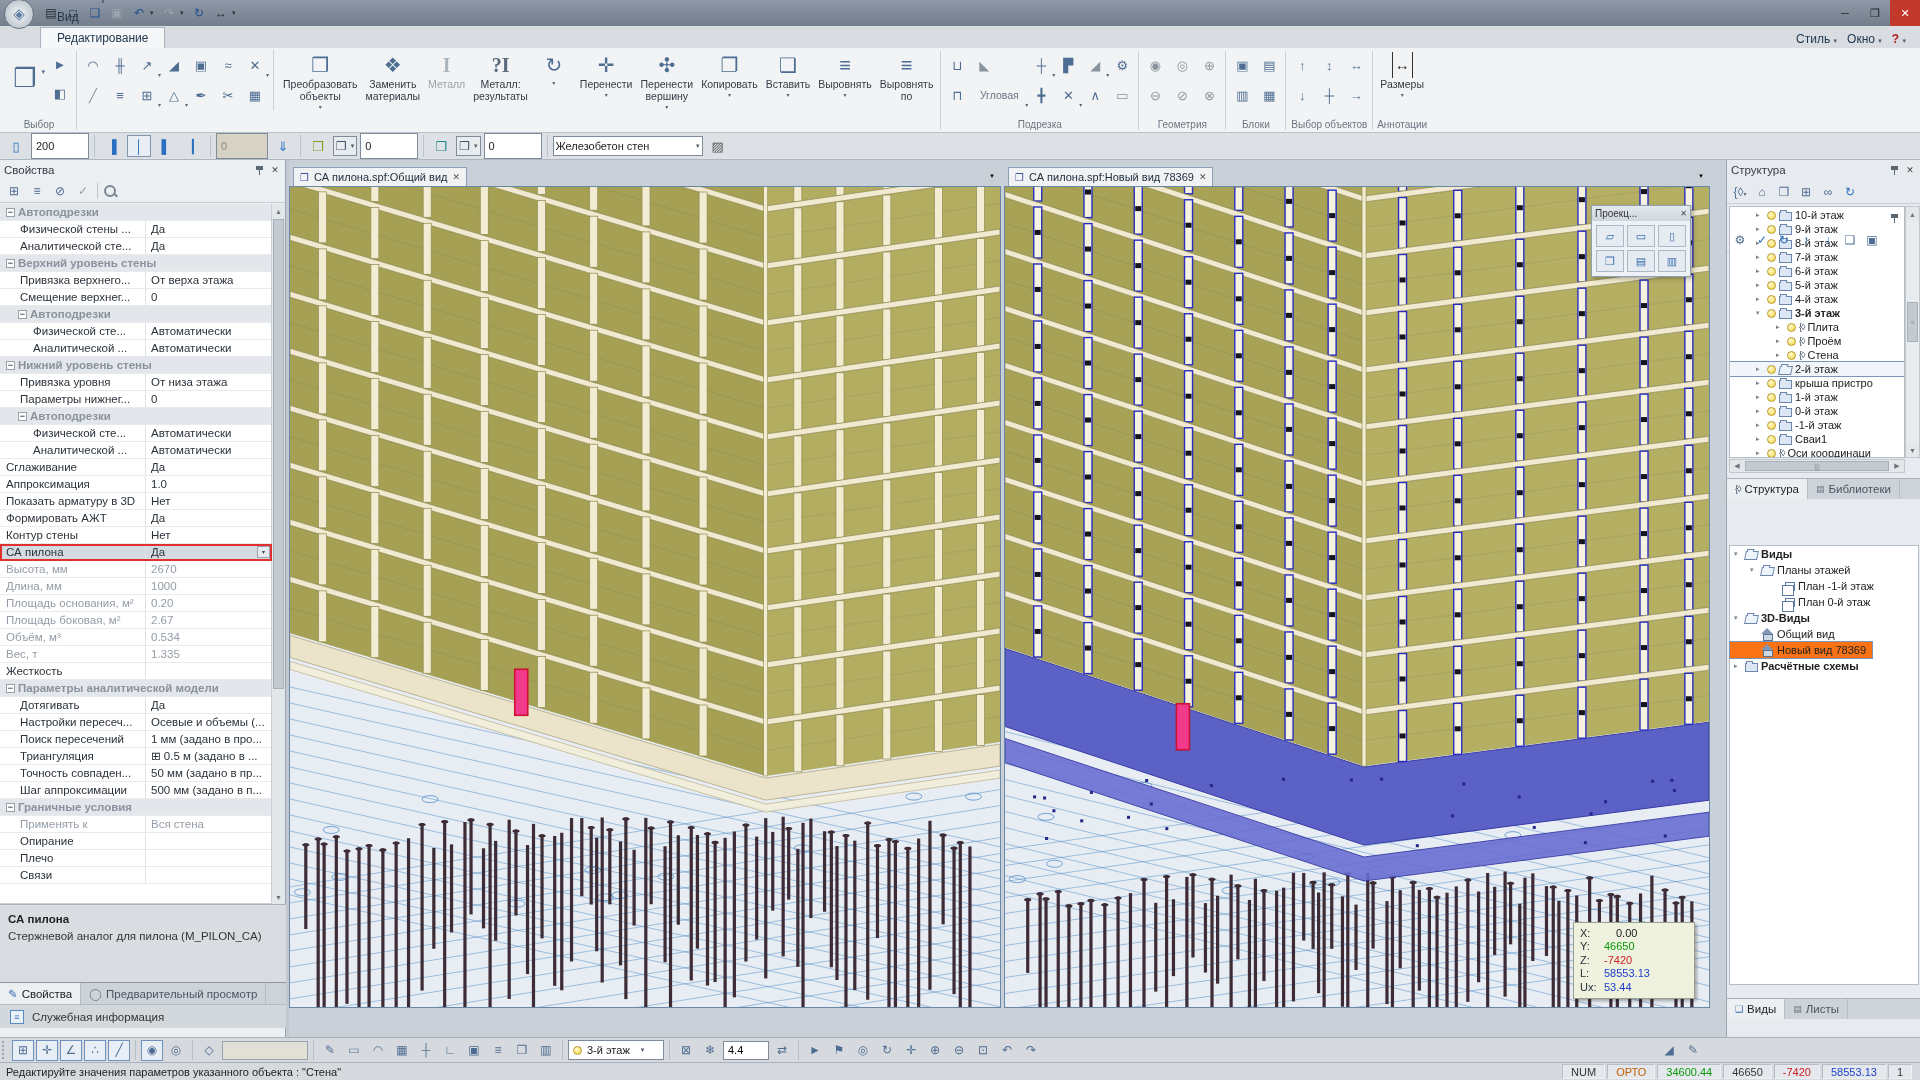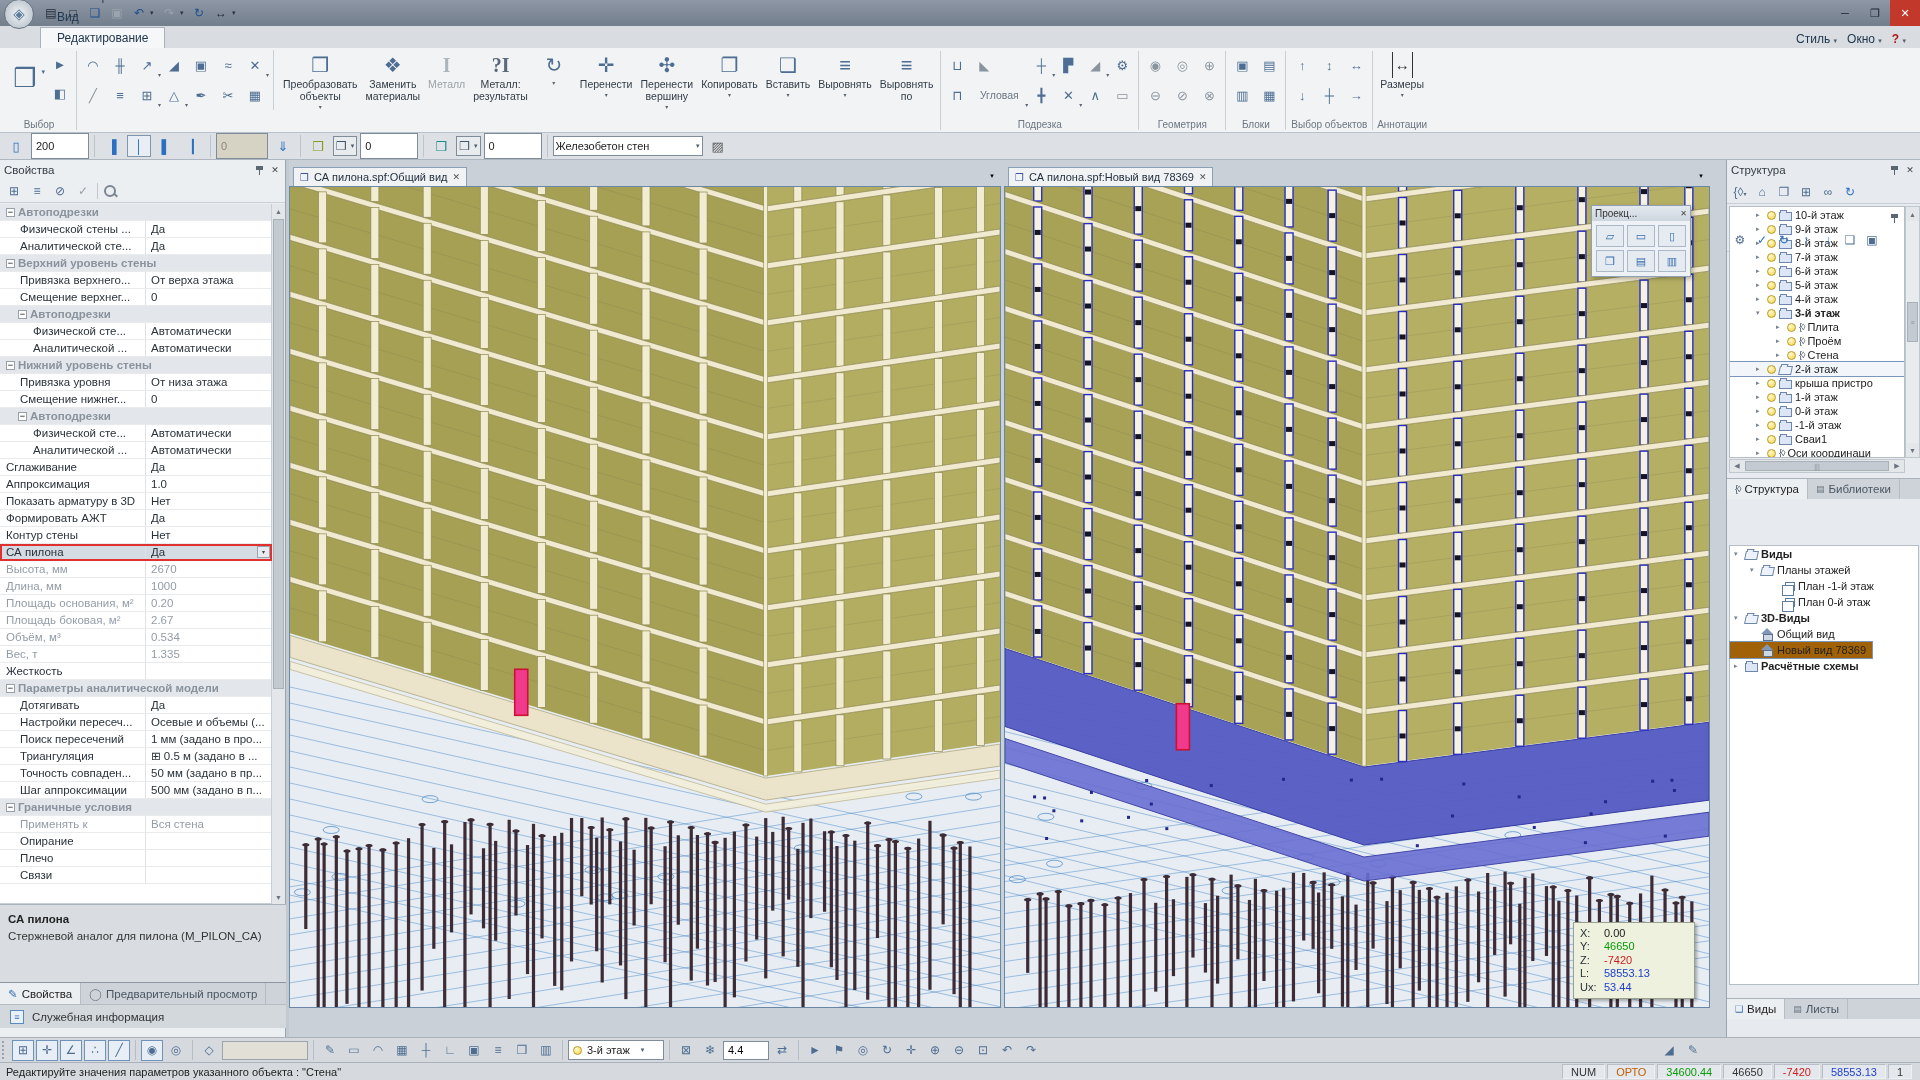--- a/index.html
+++ b/index.html
@@ -145,21 +145,21 @@
   .harr{width:14px;height:12px;border:none;background:transparent;color:#6a7480;font-size:7px;}
   .hthumb{flex:1;height:10px;background:#c3cad1;border:1px solid #a8b0b8;margin:0 1px;color:#8a929a;font-size:7px;text-align:center;line-height:9px;}
   #sttvscroll{position:absolute;left:178px;top:46px;width:15px;height:252px;background:#e9ecef;border:1px solid #c0c7ce;}
   #rtabs1{position:absolute;left:0;top:318px;width:194px;height:21px;display:flex;background:#cdd3d9;border-top:1px solid #aab2bc;}
   #viewtree{position:absolute;left:2px;top:385px;width:190px;height:440px;background:#fff;border:1px solid #b5bdc5;}
   .vti{display:flex;align-items:center;height:16px;font-size:11px;color:#222;gap:3px;padding-left:4px;white-space:nowrap;}
   .vti.l1{padding-left:20px;}
   .vti.l2{padding-left:40px;}
   .vti.b .tlabel{font-weight:bold;}
   .vti .chev{width:8px;font-size:7px;color:#78838e;flex:none;}
-  .vti.sel{outline:1px solid #7a96b8;background:#a16207;width:fit-content;padding-right:6px;}
+  .vti.sel{outline:1px solid #7a96b8;background:#f97316;width:fit-content;padding-right:6px;}
   #rtabs2{position:absolute;left:0;top:838px;width:194px;height:21px;display:flex;background:#cdd3d9;border-top:1px solid #aab2bc;}
   
   #btoolbar{position:absolute;left:0;top:1037px;width:1920px;height:25px;background:#d6dade;border-top:1px solid #aab2bc;display:flex;align-items:center;gap:2px;padding-left:2px;}
   .grip{width:6px;height:18px;border-left:2px dotted #9aa4ae;margin-right:2px;}
   .bbtn{width:22px;height:21px;border:1px solid transparent;background:transparent;color:#4e6d92;font-size:12px;line-height:18px;}
   .bbtn.act{border-color:#6f93bd;background:#e7eef6;}
   .bsep{width:1px;height:20px;background:#b6bdc5;margin:0 3px;}
   .bin{height:19px;border:1px solid #9aa4ae;background:#e2e0d6;width:86px;}
   .bin2{height:19px;border:1px solid #7f8c99;background:#fff;width:46px;font-size:11px;padding:0 4px;font-family:inherit;}
   .bcombo{height:20px;border:1px solid #7f8c99;background:#fff;display:flex;align-items:center;gap:5px;font-size:11px;color:#222;padding:0 4px;}
@@ -527,21 +527,21 @@
 
       <div class="prow l1">
         <div class="plabel">
           <span>Привязка уровня</span>
         </div>
         <div class="pvalue"><span>От низа этажа</span></div>
       </div>
 
       <div class="prow l1">
         <div class="plabel">
-          <span>Смещение нижнег...</span>
+          <span>Параметры нижнег...</span>
         </div>
         <div class="pvalue"><span>0</span></div>
       </div>
 
       <div class="prow grp l1">
         <div class="plabel">
           <span class="minus">−</span>
           <span>Автоподрезки</span>
         </div>
 
@@ -1812,21 +1812,21 @@
           <button class="palbtn"><span>▯</span></button>
           <button class="palbtn"><span>❒</span></button>
           <button class="palbtn"><span>▤</span></button>
           <button class="palbtn"><span>▥</span></button>
       </div>
     </div>
     <div id="coordtip">
 
         <div class="tipline">
           <span class="lb">X:</span>
-          <span style="color: rgb(26, 26, 26);">0.00</span>
+          <span style="color: rgb(26, 26, 26); margin-left: 12px;">0.00</span>
         </div>
 
         <div class="tipline">
           <span class="lb">Y:</span>
           <span style="color: rgb(10, 154, 10);">46650</span>
         </div>
 
         <div class="tipline">
           <span class="lb">Z:</span>
           <span style="color: rgb(204, 32, 32);">-7420</span>

